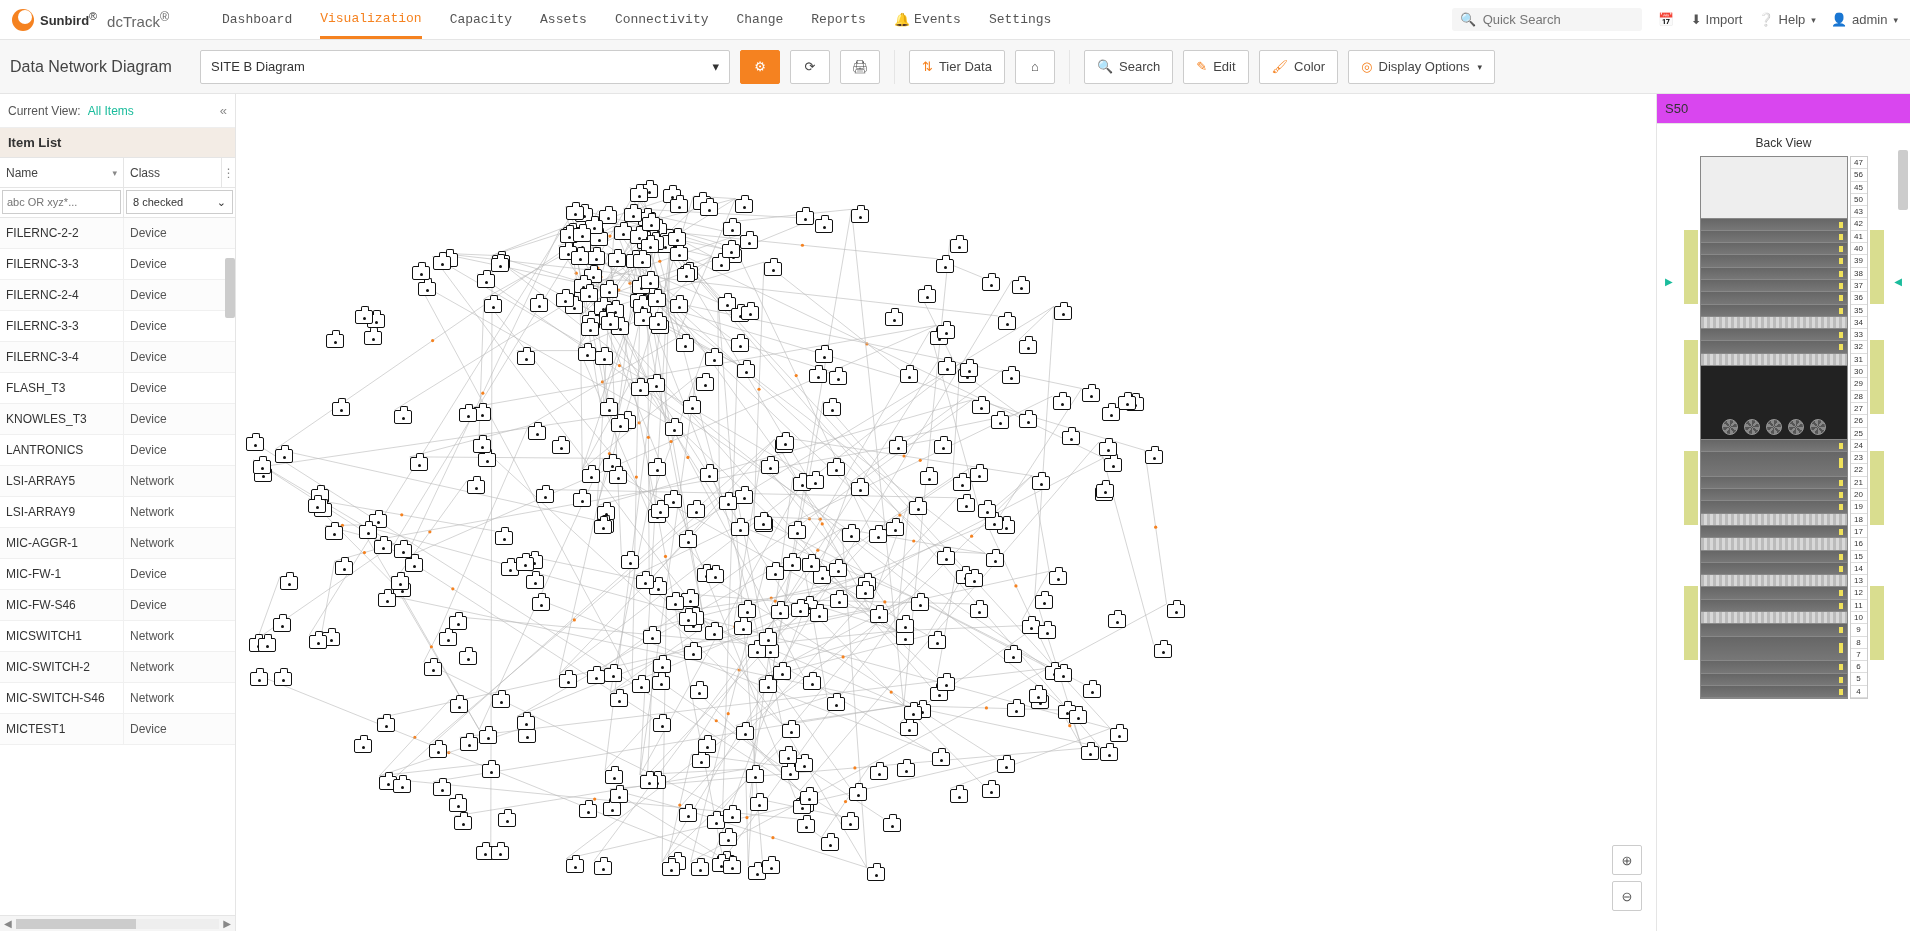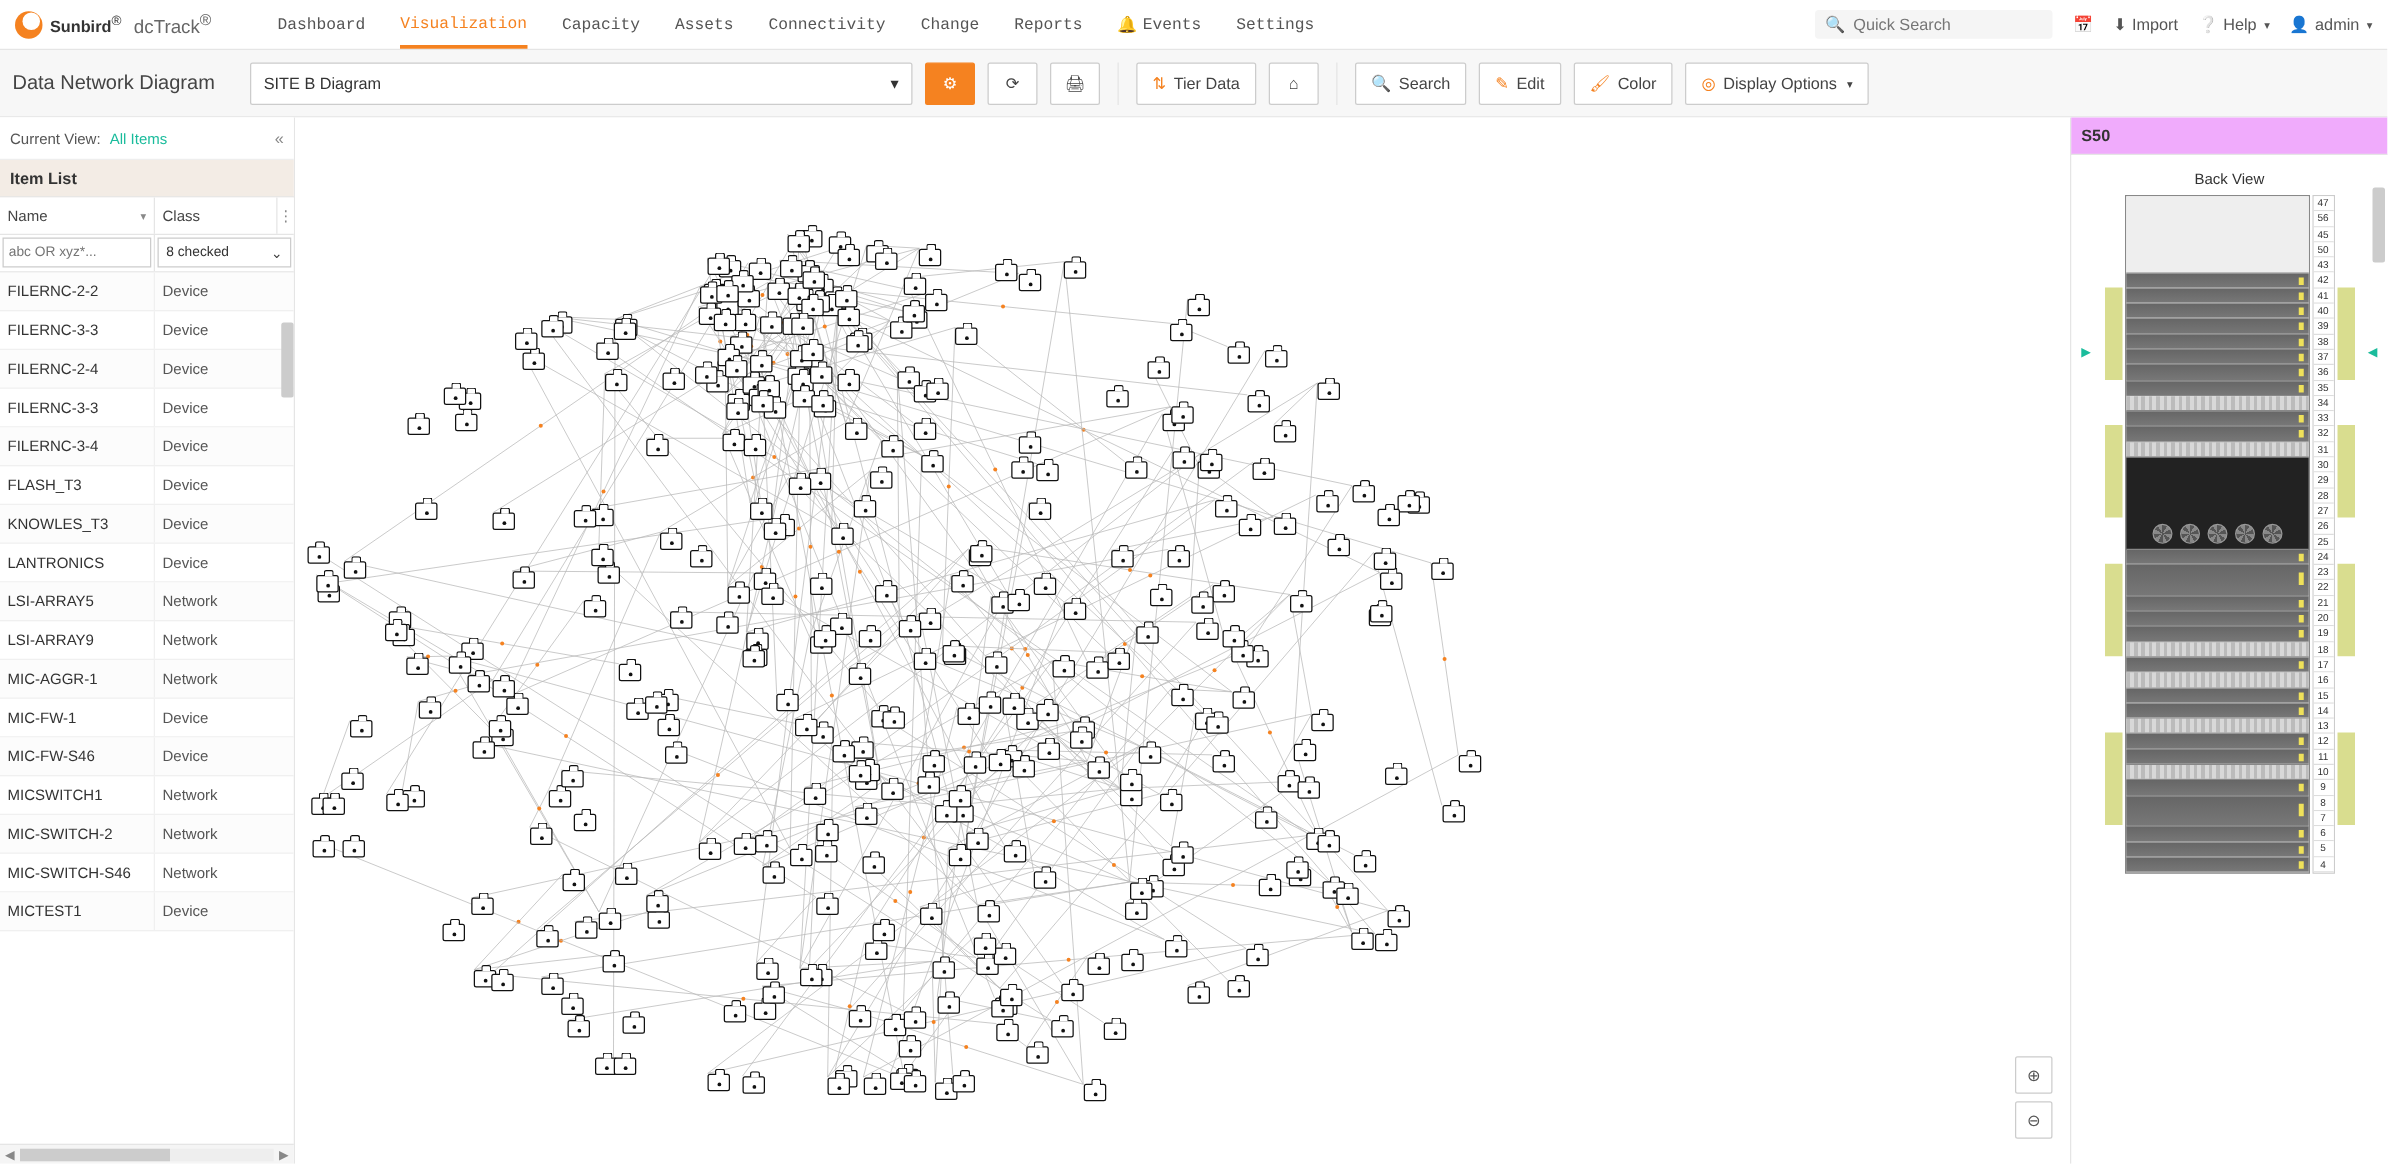--- a/index.html
+++ b/index.html
@@ -67,21 +67,21 @@
   .nd { position:absolute; width:18px; height:14px; background:#fff; border:1.5px solid #111; border-radius:2px; }
   .nd::before { content:""; position:absolute; width:6px; height:4px; border:1.5px solid #111; bottom:100%; left:5px; border-bottom:none; border-radius:2px 2px 0 0; background:#fff;}
   .nd::after { content:""; position:absolute; width:3px; height:3px; background:#111; border-radius:50%; bottom:3px; left:7px; }
   .links-layer { position:absolute; inset:0; }
   .links-layer line { stroke:#b8b8b8; stroke-width:0.6; }
   .links-layer circle { fill:#f58220; }
 
   
   .right-panel { width: 254px; border-left: 1px solid #e5e5e5; background: #fff; display:flex; flex-direction:column; }
   .rp-head { height: 30px; background: #fff; display:flex; align-items:center; justify-content:space-between; padding:0 8px; font-weight:700; font-size:13px; border-bottom:1px solid #eee; }
-  .rp-sub { height:30px; background:#f0abfc; display:flex; align-items:center; padding:11px 8px; font-weight:700; border-bottom:1px solid #e5e5e5; }
+  .rp-sub { height:30px; background:#d946ef; display:flex; align-items:center; padding:11px 8px; font-weight:400; border-bottom:1px solid #e5e5e5; }
   .rp-body { padding: 8px 10px 10px; font-size:12px; color:#333; position:relative; }
   .view-title { text-align:center; font-size:12px; margin:4px 0 6px; }
   .elev-wrap { display:flex; align-items:flex-start; justify-content:center; gap:2px; }
   .elev-strip { width:14px; display:flex; flex-direction:column; }
   .yellow-strip { width:14px; background:#d9dd8f; }
   .rack { width:148px; border:1px solid #888; display:flex; flex-direction:column; }
   .ru-col { width:18px; display:flex; flex-direction:column; border:1px solid #ccc; }
   .ru { height:12.3px; font-size:8px; text-align:center; color:#333; border-bottom:1px solid #ddd; line-height:12px; background:#fff; }
   .dev-row { border-bottom:1px solid #888; background:#d0d0d0; position:relative; }
   .dev-row.u1 { height:12.3px; }

